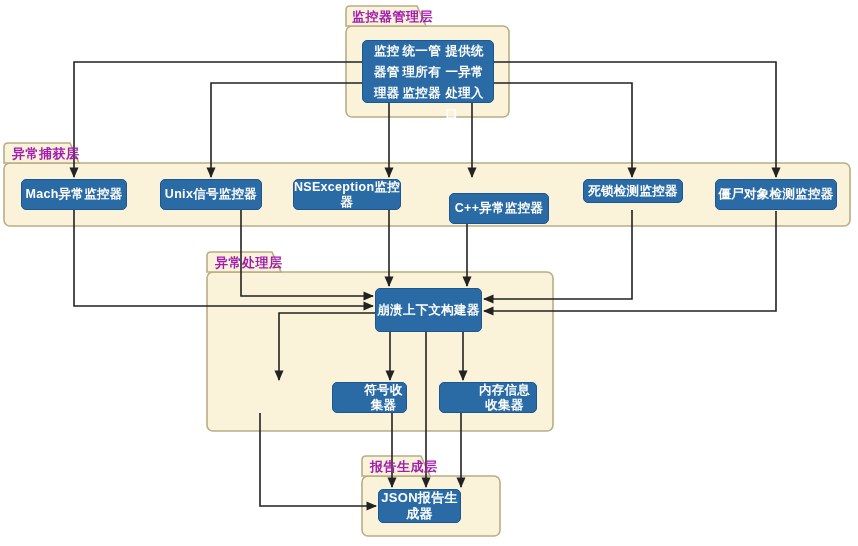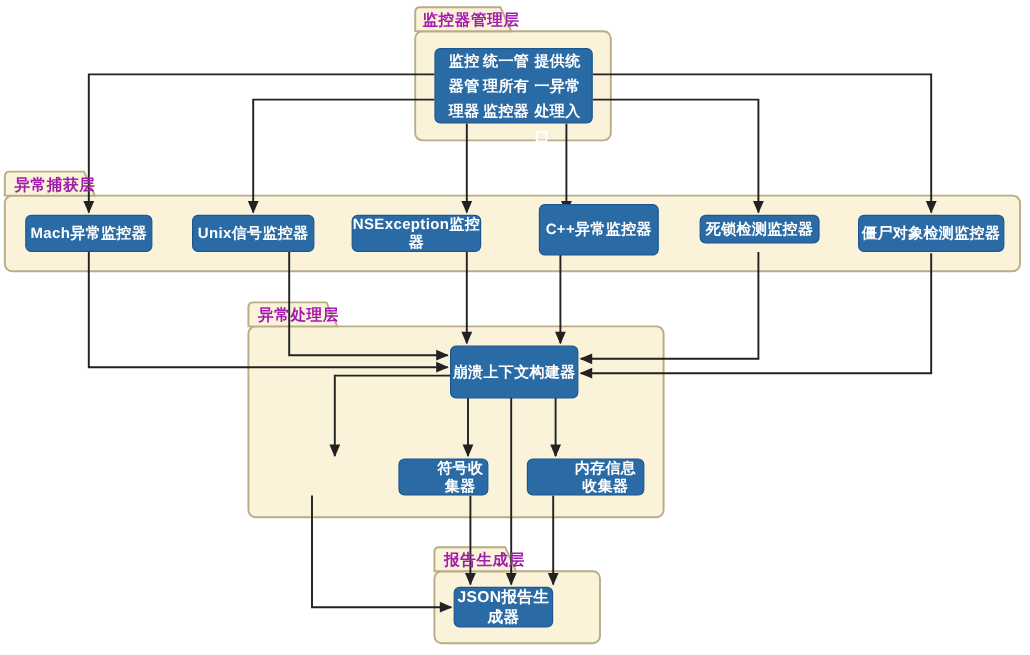--- a/index.html
+++ b/index.html
@@ -98,21 +98,21 @@
 
   <div class="node multiline" style="left:362px; top:40px; width:132px; height:63px;">
     <span>监控器管理器</span>
     <span>统一管理所有监控器</span>
     <span>提供统一异常处理入口</span>
   </div>
 
   <div class="node" style="left:21px; top:179px; width:106px; height:31px;">Mach异常监控器</div>
   <div class="node" style="left:160px; top:179px; width:102px; height:31px;">Unix信号监控器</div>
   <div class="node" style="left:293px; top:179px; width:108px; height:31px;">NSException监控器</div>
-  <div class="node" style="left:449px; top:170px; width:100px; height:43px;">C++异常监控器</div>
+  <div class="node" style="left:449px; top:193px; width:100px; height:31px;">C++异常监控器</div>
   <div class="node" style="left:583px; top:179px; width:100px; height:24px;">死锁检测监控器</div>
   <div class="node" style="left:715px; top:179px; width:122px; height:31px;">僵尸对象检测监控器</div>
 
   <div class="node" style="left:375px; top:288px; width:107px; height:44px;">崩溃上下文构建器</div>
   <div class="node" style="left:332px; top:382px; width:75px; height:31px;padding-left:28px;">符号收集器</div>
   <div class="node" style="left:439px; top:382px; width:98px; height:31px;padding-left:33px;">内存信息收集器</div>
 
   <div class="node" style="left:378px; top:489px; width:83px; height:34px; font-size:13px;">JSON报告生成器</div>
 
 </div>

